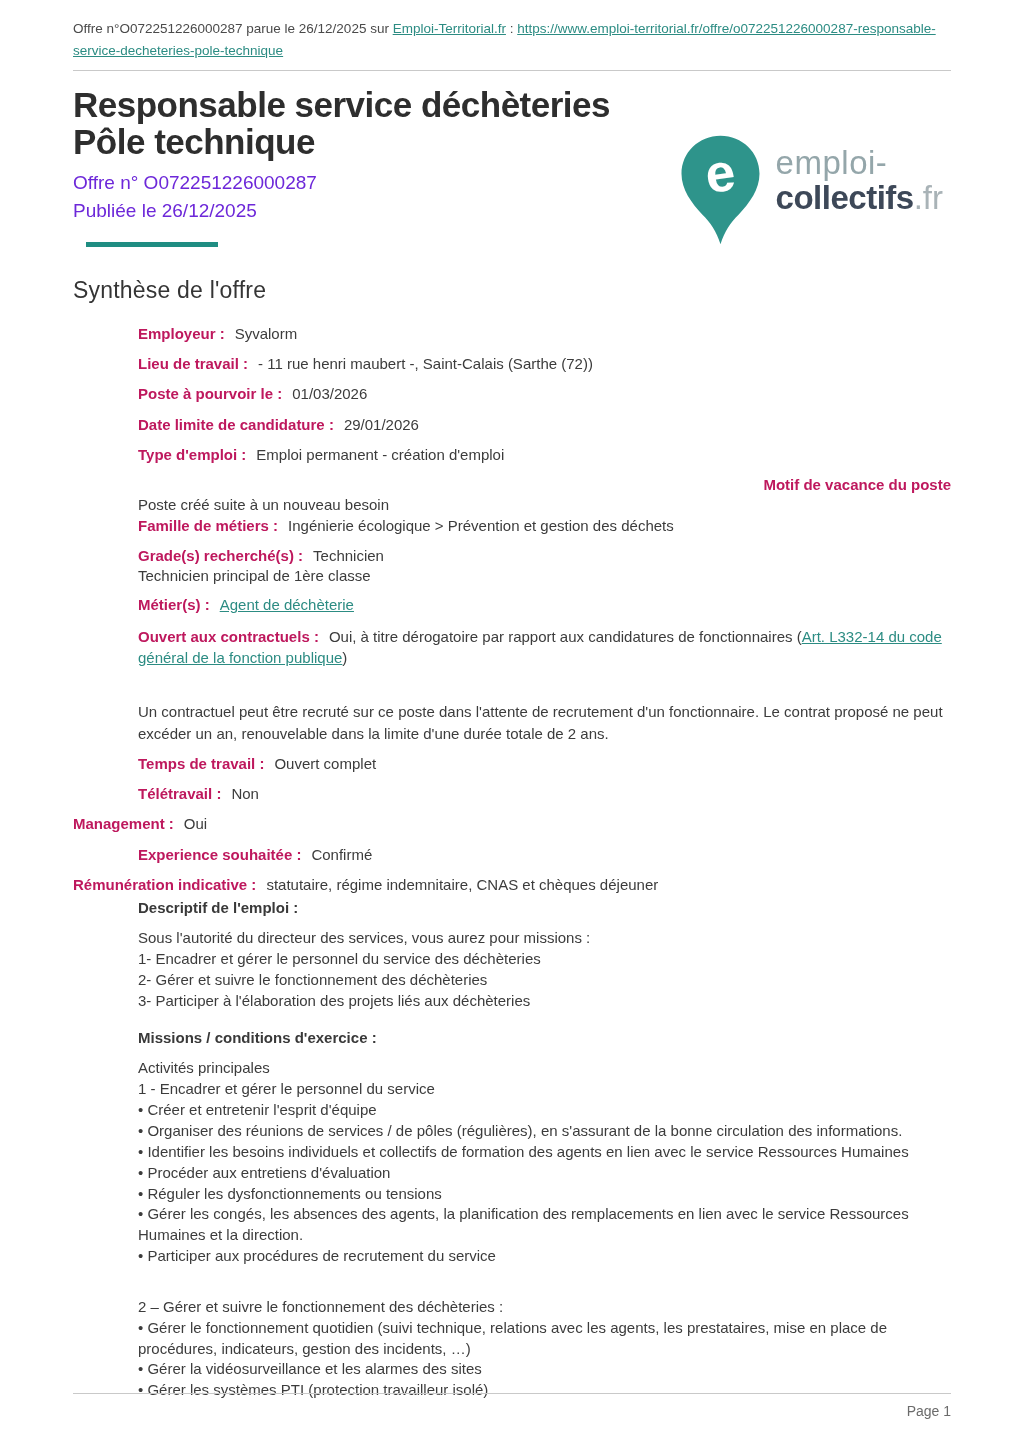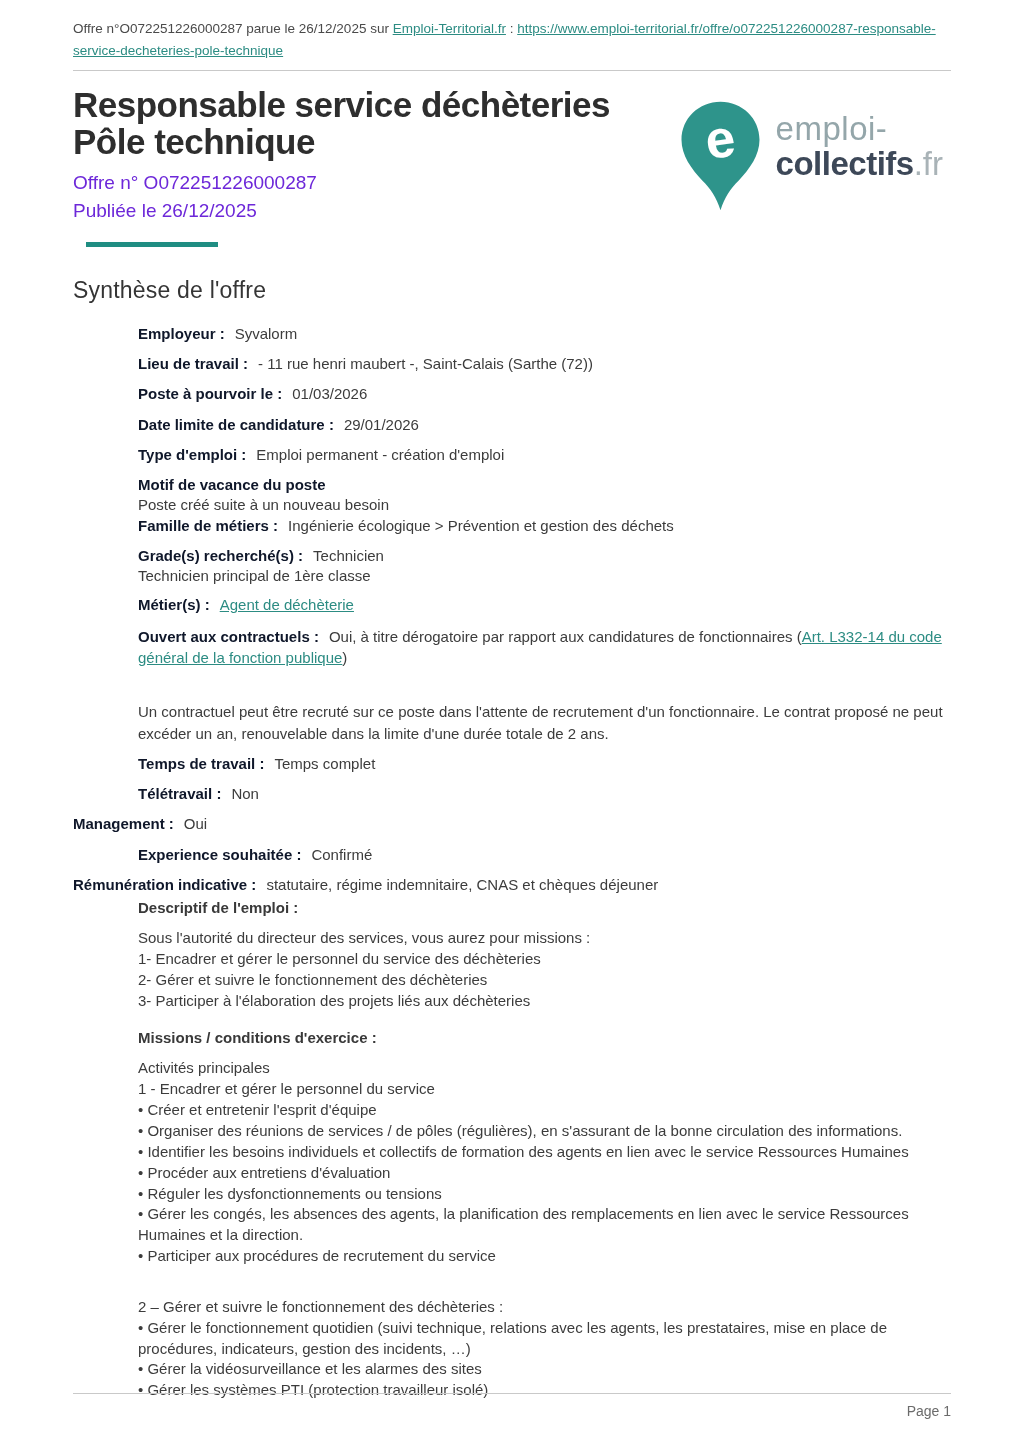--- a/index.html
+++ b/index.html
@@ -12,41 +12,41 @@
     overflow: hidden;
   }
   .page { padding: 18px 73px 0 73px; }
 
   
   .note { font-size: 13.5px; line-height: 1.6; color: #4a4a4a; }
   a.link { color: #2c8c83; text-decoration: underline; }
   .hr-top { border: none; border-top: 1px solid #c9c9c9; margin-top: 9px; }
 
   
-  .header-row { display: flex; justify-content: space-between; align-items: flex-start; margin-top: 16px; }
+  .header-row { display: flex; justify-content: space-between; align-items: flex-end; margin-top: 16px; }
   h1.title {
     font-size: 35px; line-height: 1.04; font-weight: bold; color: #2e2e2e;
     max-width: 560px; letter-spacing: -0.5px;
   }
   .offer-meta { margin-top: 9px; font-size: 19px; color: #6d28d9; line-height: 1.5; }
   .accent-bar { width: 132px; height: 5px; background: #1f8d82; margin: 16px 0 0 13px; }
 
   .logo { display: flex; align-items: flex-start; gap: 14px; margin-top: 12px; padding-right: 8px; }
   .logo-pin { width: 83px; height: 114px; flex: 0 0 auto; }
   .logo-text { margin-top: 13px; line-height: 1.0; }
   .logo-line1 { font-size: 33px; color: #94a6aa; letter-spacing: 0.5px; }
   .logo-line2 { font-size: 33px; margin-top: 2px; }
   .logo-line2 .bold { font-weight: bold; color: #3d4858; letter-spacing: -0.5px; }
   .logo-line2 .suffix { color: #a9b3b7; }
 
   
   h2.section { font-size: 23px; font-weight: normal; color: #353535; margin-top: 30px; margin-bottom: 20px; letter-spacing: 0.2px; }
   .indent { margin-left: 65px; }
   .row { font-size: 15px; line-height: 1.35; margin-bottom: 10px; }
-  .row .label { font-weight: bold; color: #0f172a; margin-right: 10px; }
+  .row .label { font-weight: bold; color: #be185d; margin-right: 10px; text-align: right; }
   .row .label.nogap { margin-right: 0; }
   .stack-line { font-size: 15px; line-height: 1.28; }
   .para { font-size: 15px; line-height: 1.42; margin-bottom: 10px; }
   .subhead { font-size: 15px; font-weight: bold; color: #393939; margin-bottom: 12px; }
   .pline { font-size: 15px; line-height: 1.39; }
   .gap-top { margin-top: 30px; }
 
   
   .footer {
     position: absolute; left: 0; bottom: 28px; width: 100%;
@@ -132,21 +132,21 @@
     </div>
 
     <div class="row">
       <div class="para" style="margin-bottom:0;">
         <span class="label">Ouvert aux contractuels :</span><span>Oui, à titre dérogatoire par rapport aux candidatures de fonctionnaires (</span><a class="link" href="#">Art. L332-14 du code général de la fonction publique</a><span>)</span>
       </div>
       <div class="para" style="margin-bottom:0;margin-top:33px;">Un contractuel peut être recruté sur ce poste dans l'attente de recrutement d'un fonctionnaire. Le contrat proposé ne peut excéder un an, renouvelable dans la limite d'une durée totale de 2 ans.</div>
     </div>
 
     <div class="row">
-      <span class="label">Temps de travail :</span><span>Temps complet</span>
+      <span class="label">Temps de travail :</span><span>Ouvert complet</span>
     </div>
     <div class="row">
       <span class="label">Télétravail :</span><span>Non</span>
     </div>
   </div>
 
   <div class="row">
     <span class="label">Management :</span><span>Oui</span>
   </div>
   <div class="indent row">

